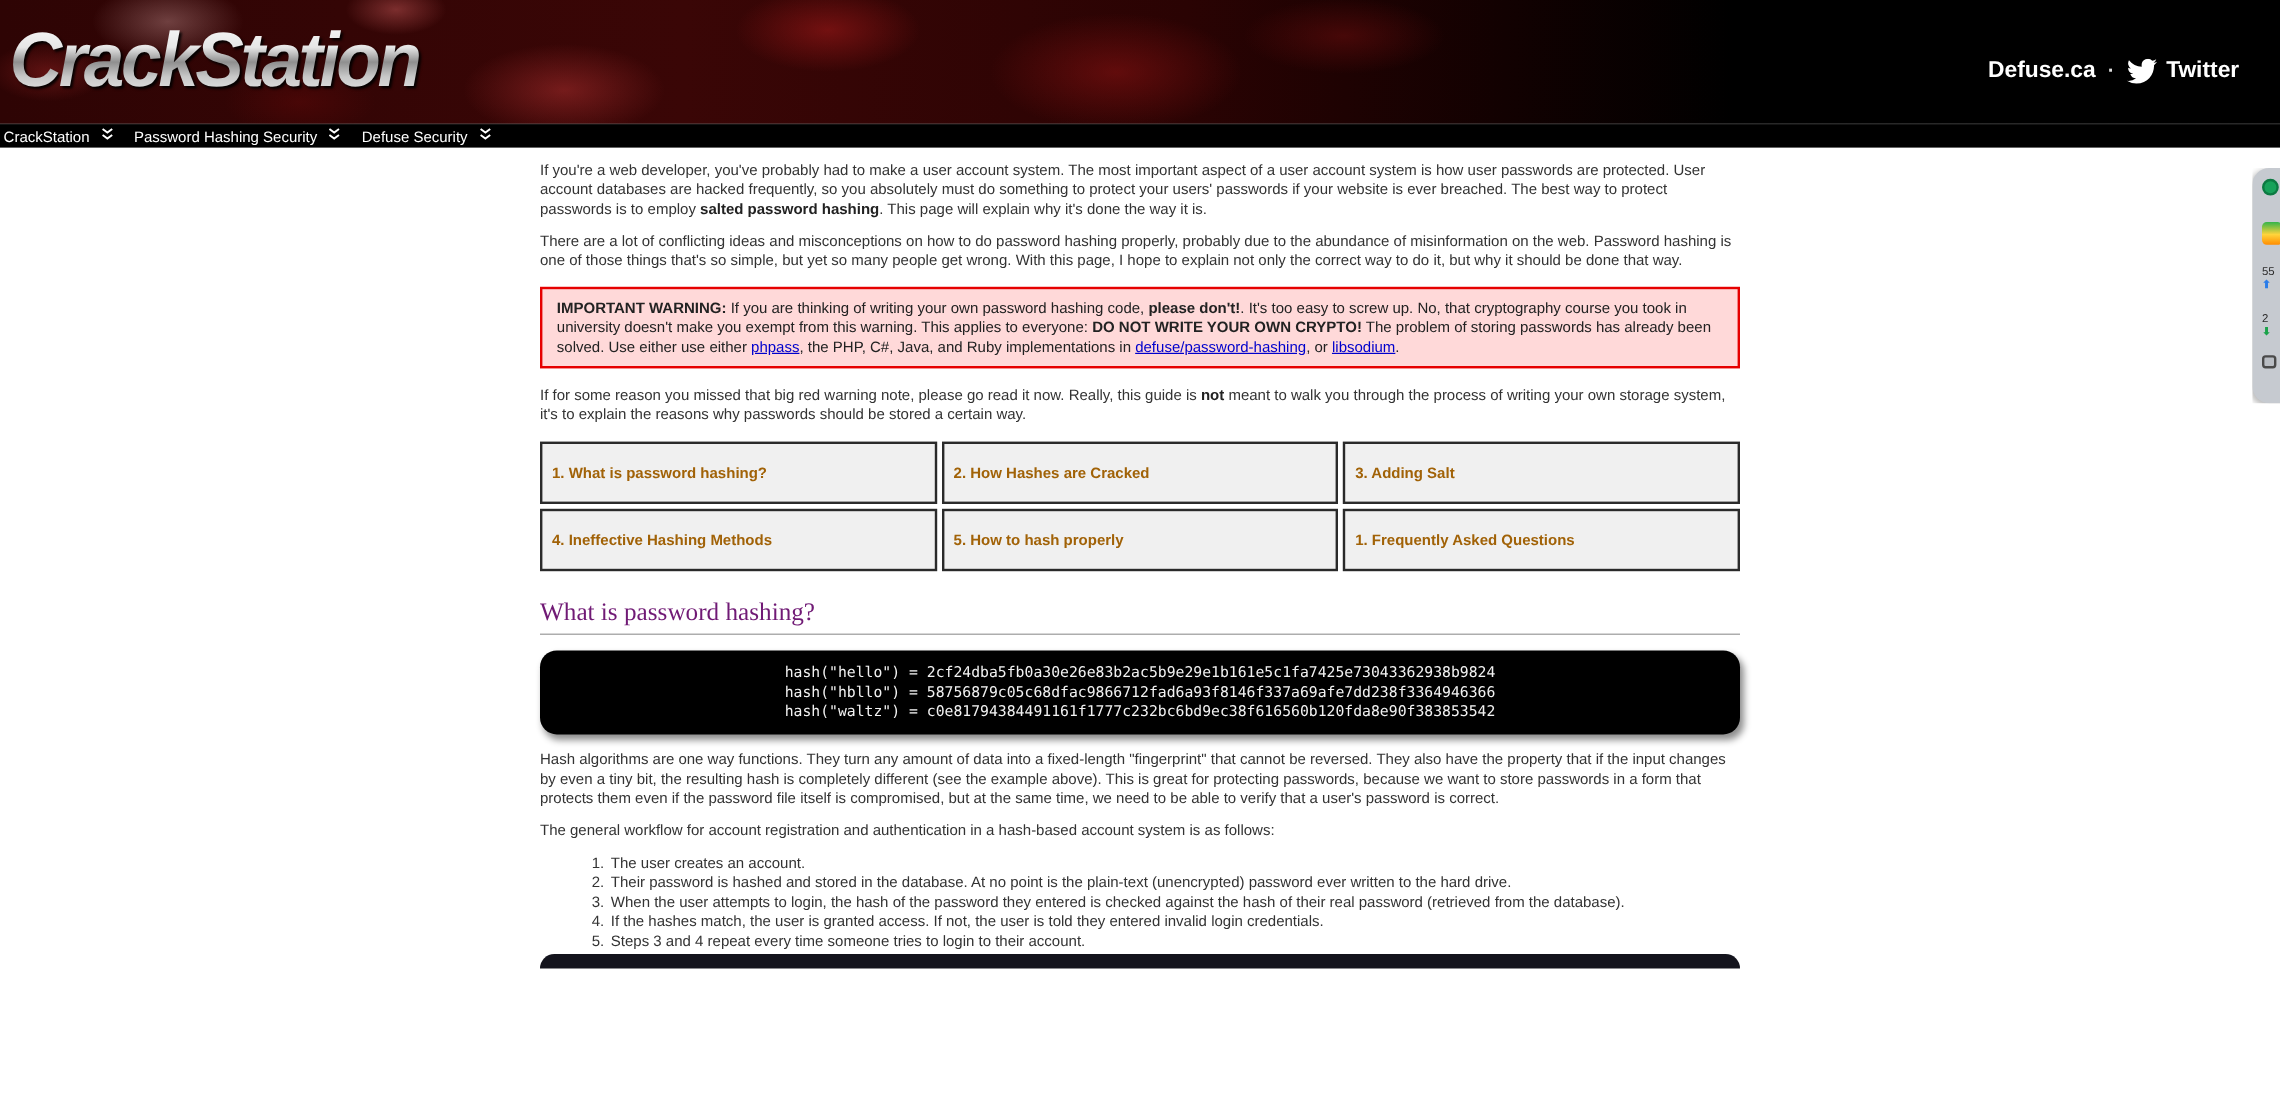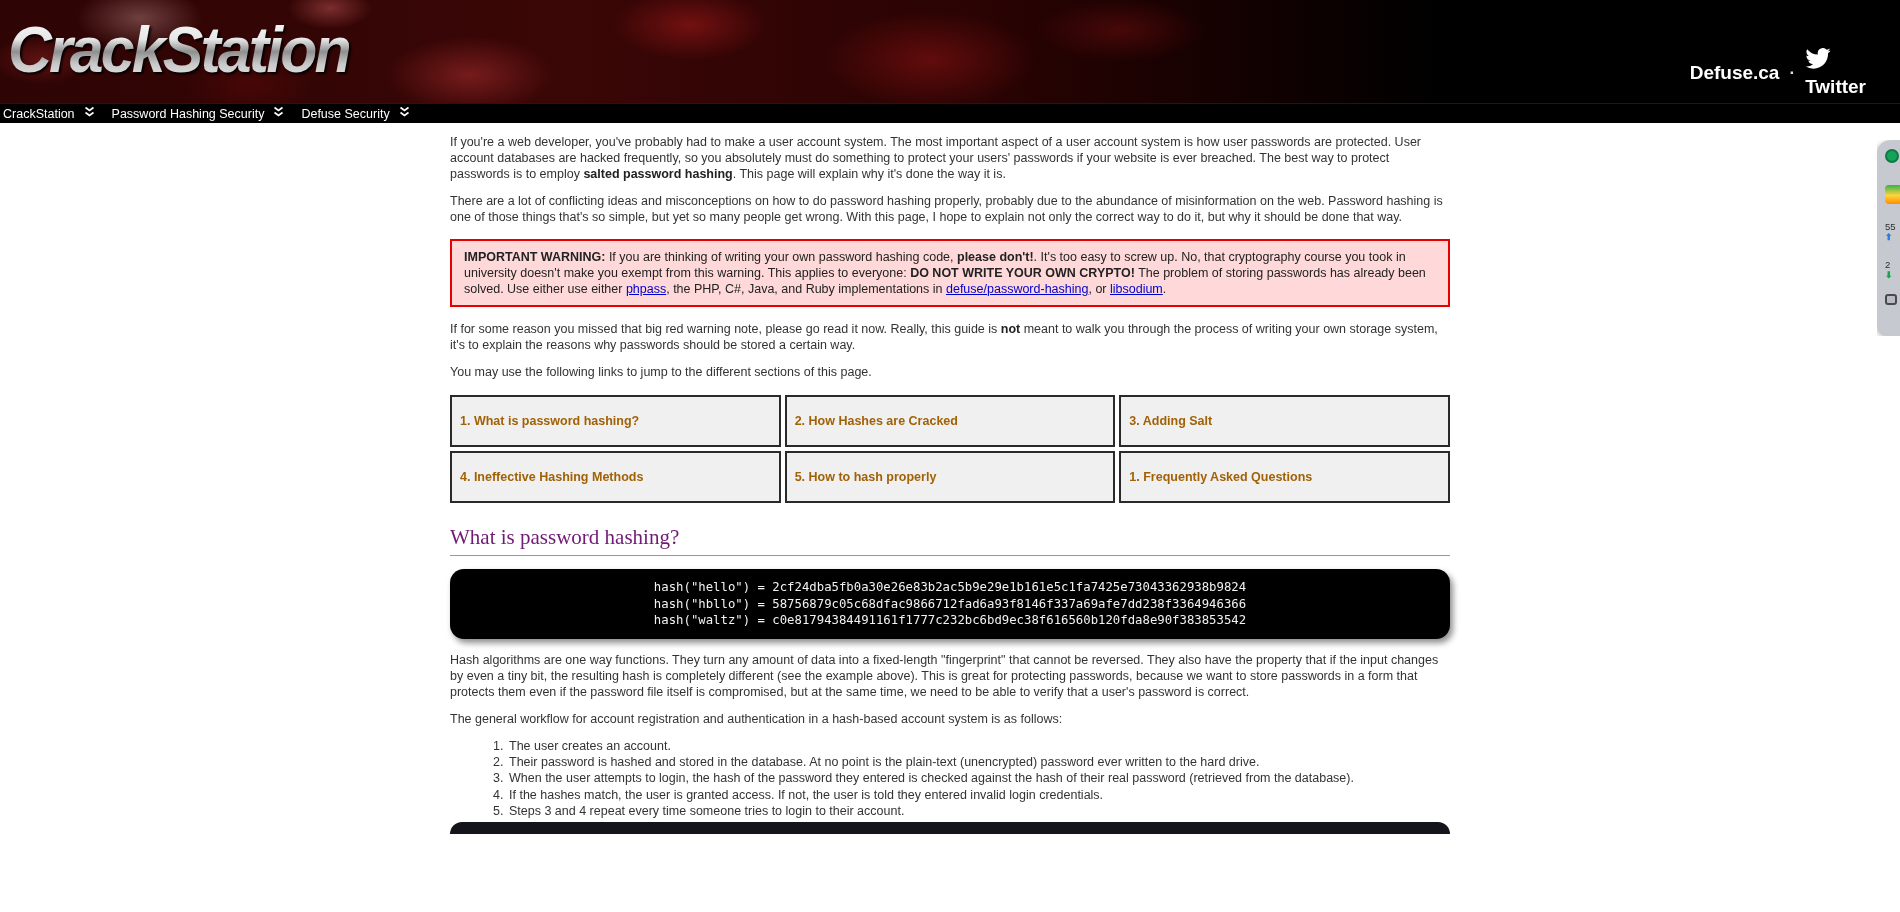--- a/index.html
+++ b/index.html
@@ -36,21 +36,21 @@
     transform: scaleX(.95); transform-origin: left center;
     cursor: pointer;
   }
   .banner-right {
     position: absolute; right: 34px; top: 48px;
     display: flex; align-items: center; gap: 10px;
     color: #fff; font-weight: bold; font-size: 19px;
   }
   .banner-right a { color:#fff; text-decoration: none; cursor: pointer; margin-left: 16px; }
   .dot-sep { font-size: 17px; color: #ddd; }
-  .twitter-wrap { display: flex; align-items: flex-start; gap: 7px; cursor: pointer; flex-direction: column; }
+  .twitter-wrap { display: flex; align-items: center; gap: 7px; cursor: pointer; }
 
   
   .navbar {
     height: 20px; width: 100%; background: #000;
     display: flex; align-items: center; gap: 0;
     border-top: 1px solid #1a1a1a;
   }
   .nav-item {
     display: flex; align-items: center; gap: 9px;
     color: #fff; font-size: 12.5px; padding: 0 14px 0 3px;
@@ -177,21 +177,20 @@
 
 
   <p><span>If you're a web developer, you've probably had to make a user account system. The most important aspect of a user account system is how user passwords are protected. User account databases are hacked frequently, so you absolutely must do something to protect your users' passwords if your website is ever breached. The best way to protect passwords is to employ </span><b>salted password hashing</b><span>. This page will explain why it's done the way it is.</span></p>
 
   <p>There are a lot of conflicting ideas and misconceptions on how to do password hashing properly, probably due to the abundance of misinformation on the web. Password hashing is one of those things that's so simple, but yet so many people get wrong. With this page, I hope to explain not only the correct way to do it, but why it should be done that way.</p>
 
   <div class="warning"><b>IMPORTANT WARNING:</b><span> If you are thinking of writing your own password hashing code, </span><b>please don't!</b><span>. It's too easy to screw up. No, that cryptography course you took in university doesn't make you exempt from this warning. This applies to everyone: </span><b>DO NOT WRITE YOUR OWN CRYPTO!</b><span> The problem of storing passwords has already been solved. Use either use either </span><a class="lnk" href="#">phpass</a><span>, the PHP, C#, Java, and Ruby implementations in </span><a class="lnk" href="#">defuse/password-hashing</a><span>, or </span><a class="lnk" href="#">libsodium</a><span>.</span></div>
 
   <p><span>If for some reason you missed that big red warning note, please go read it now. Really, this guide is </span><b>not</b><span> meant to walk you through the process of writing your own storage system, it's to explain the reasons why passwords should be stored a certain way.</span></p>
 
-  <p>You may use the following links to jump to the different sections of this page.</p>
 
   <table class="toc">
     <tbody>
       <tr>
         <td>1. What is password hashing?</td>
         <td>2. How Hashes are Cracked</td>
         <td>3. Adding Salt</td>
       </tr>
       <tr>
         <td>4. Ineffective Hashing Methods</td>

